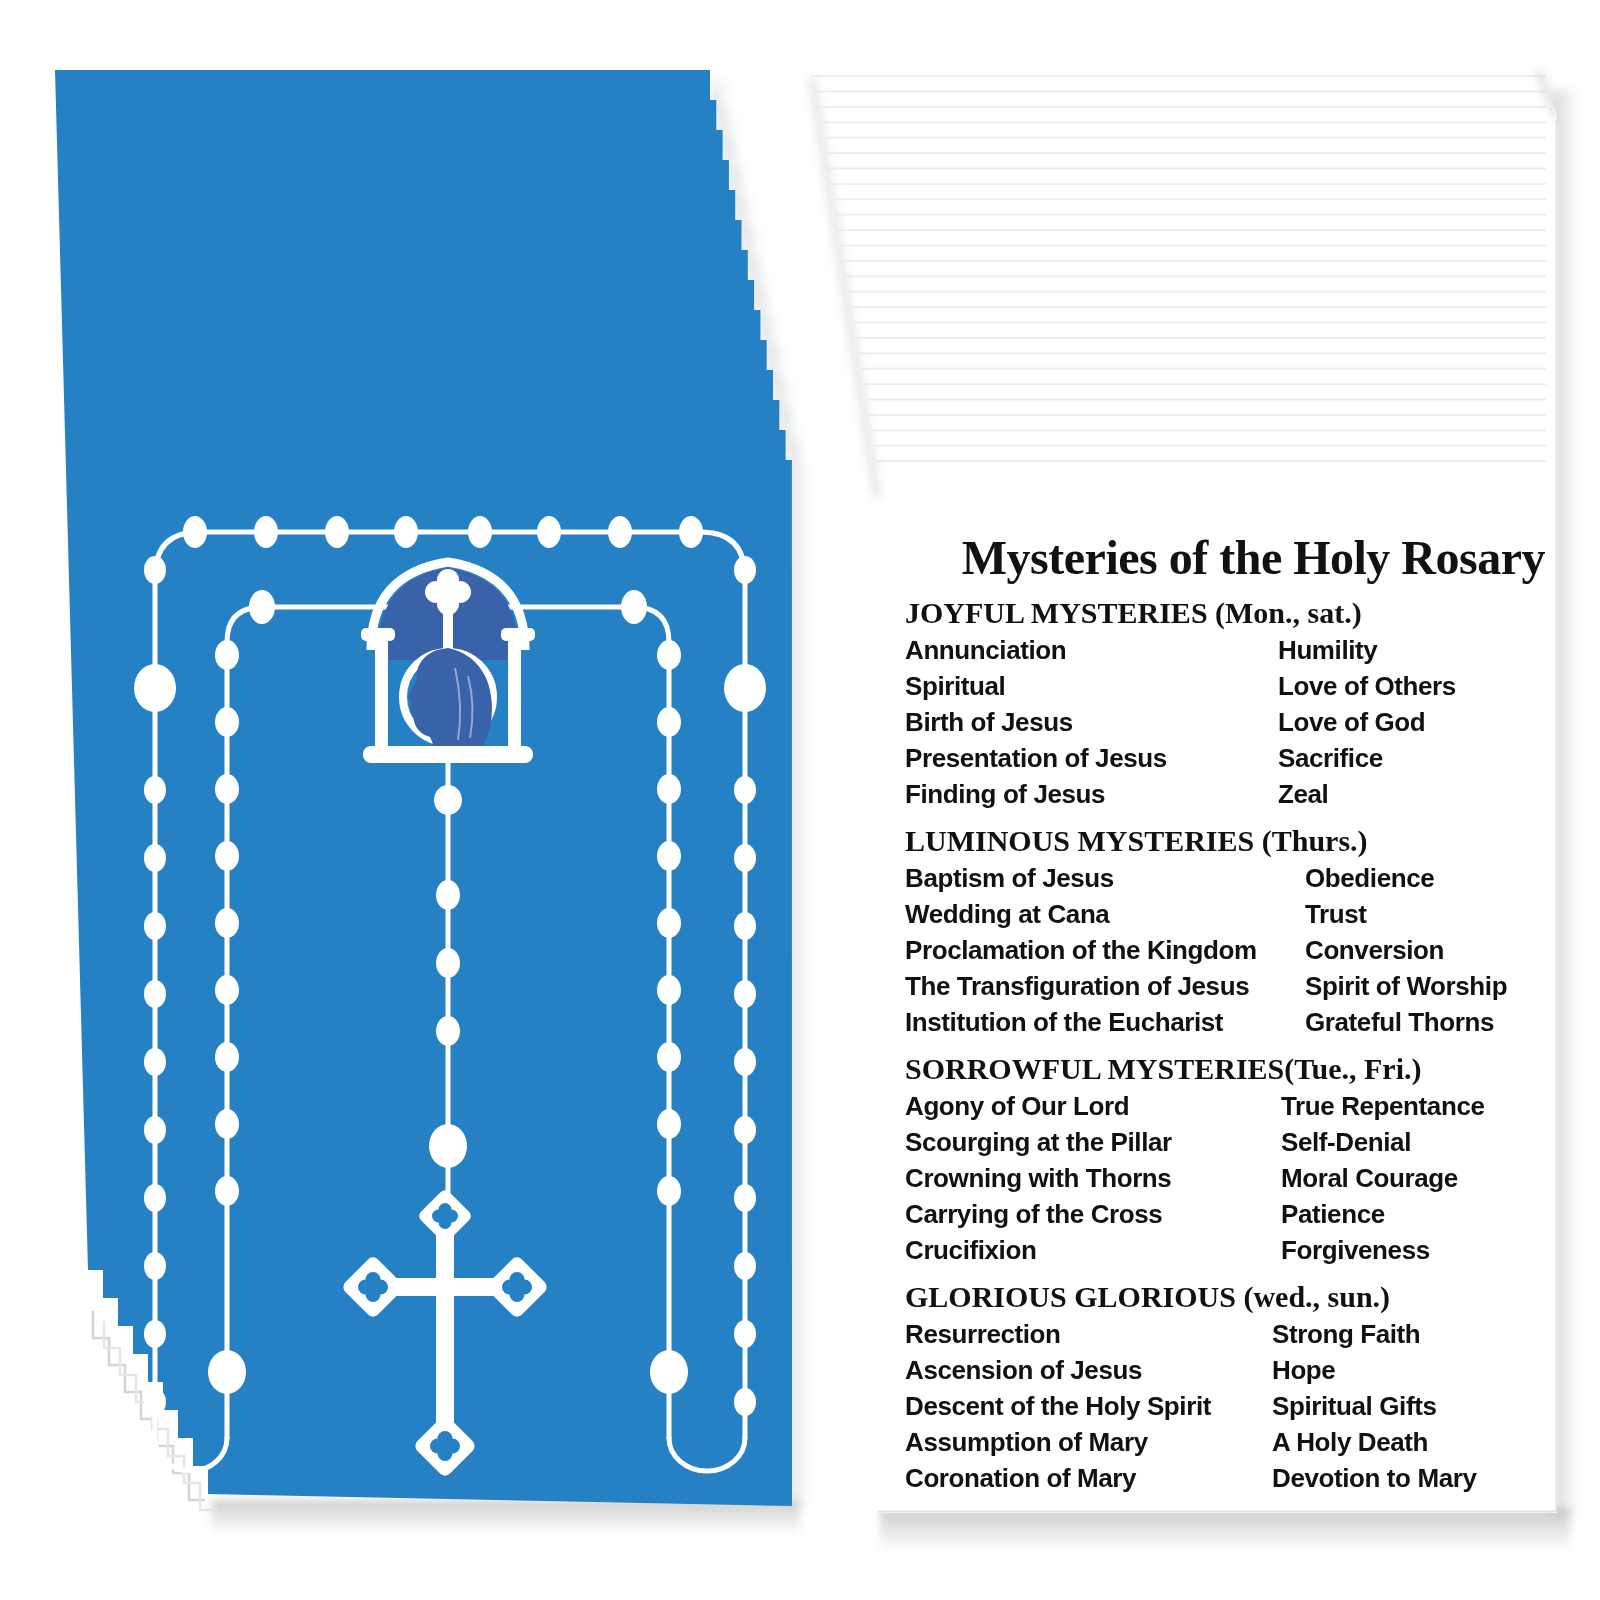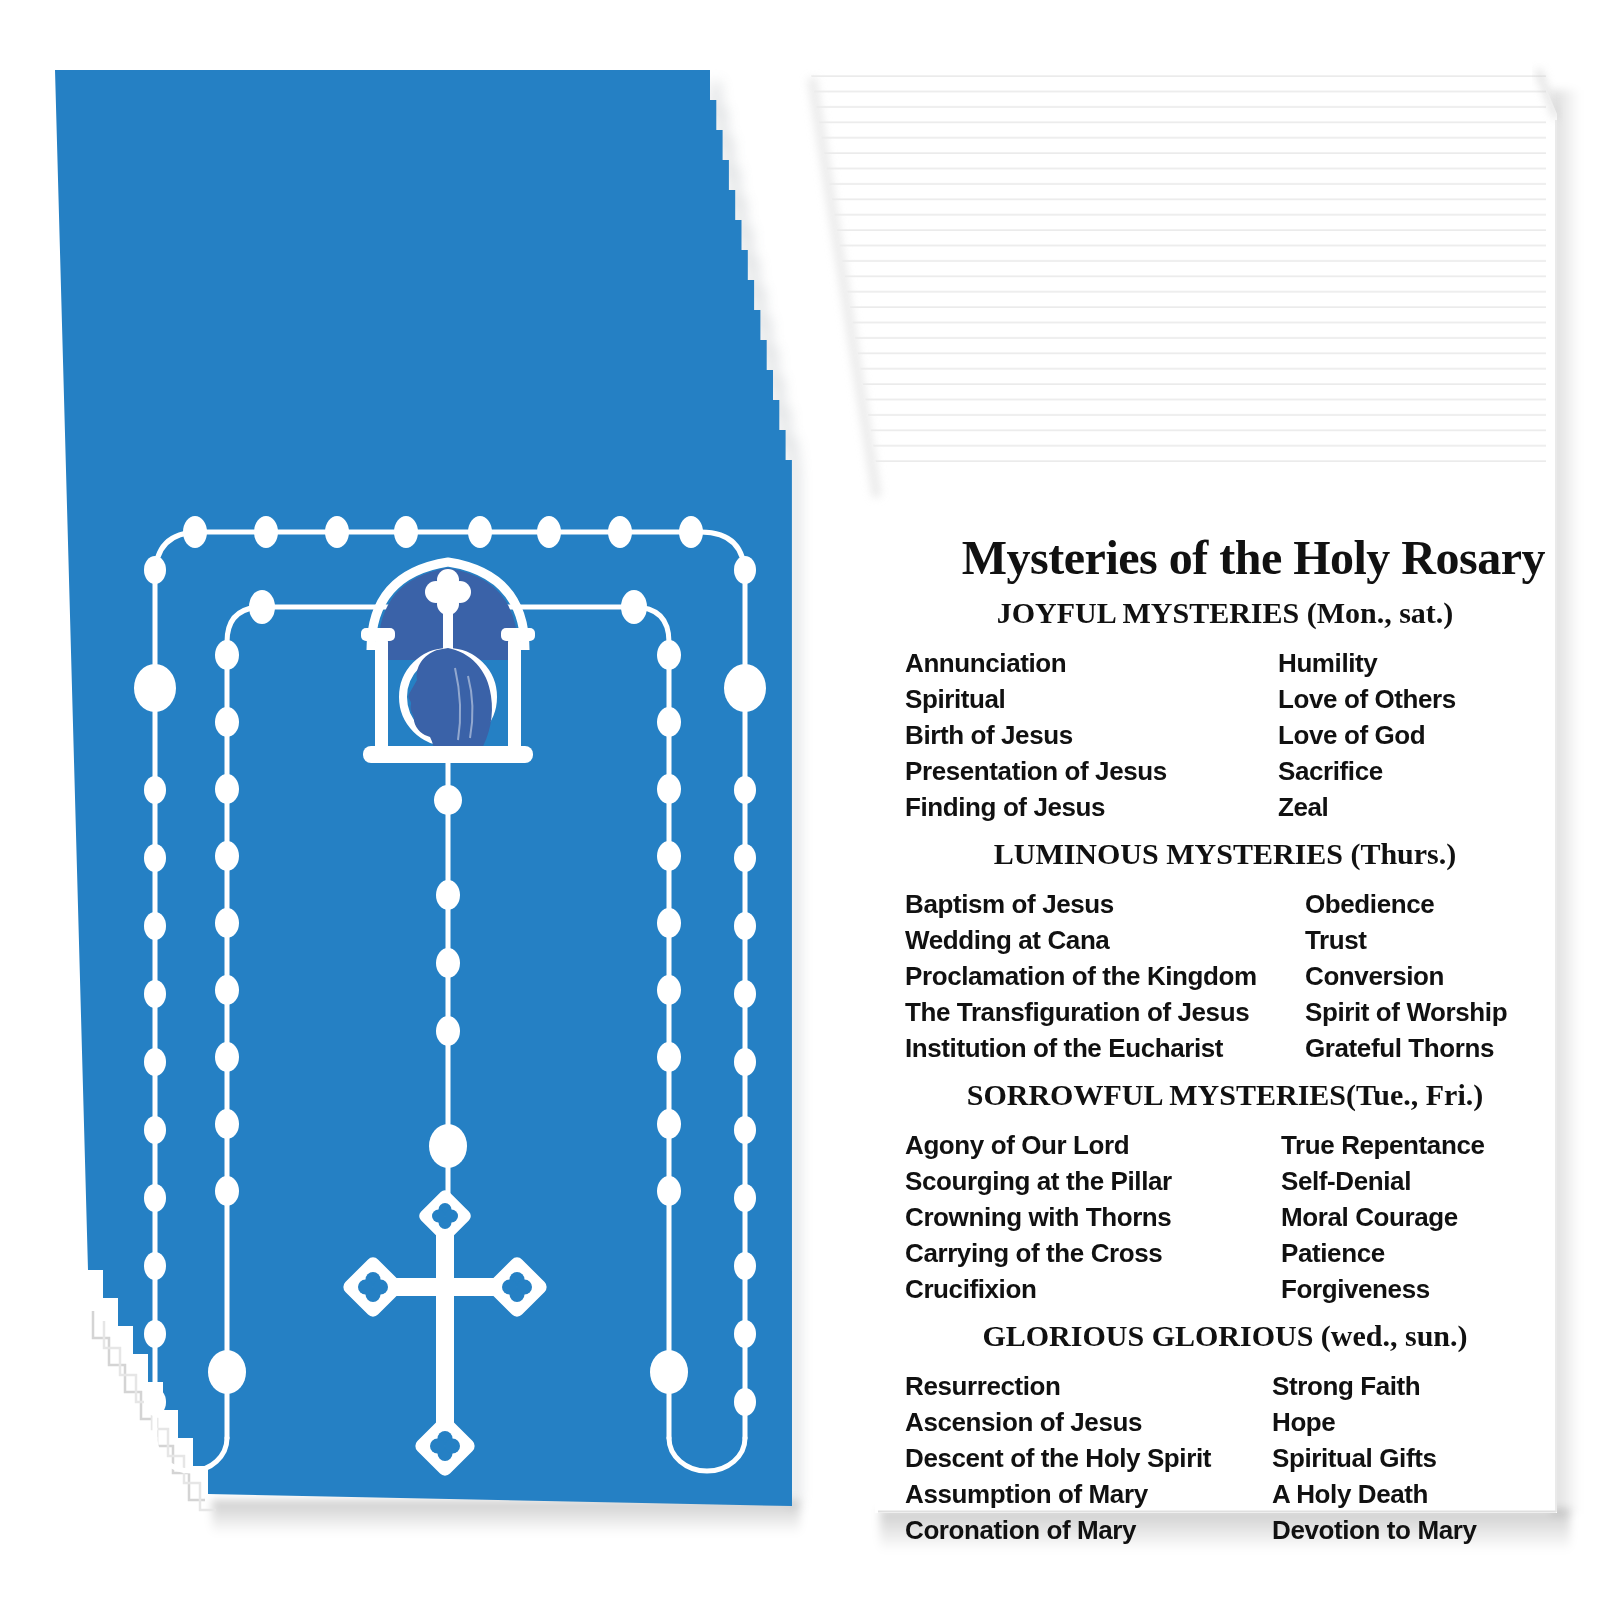--- a/index.html
+++ b/index.html
@@ -11,22 +11,22 @@
   .hole{fill:var(--card-blue,#2580c4);}
   .wht{fill:#ffffff;}
   .chain{stroke:#ffffff;stroke-width:5;fill:none;stroke-linecap:round;}
 
   .card-text{position:absolute;left:875px;top:474px;width:682px;height:1039px;
              box-sizing:border-box;padding:58px 12px 0 30px;color:var(--text-color,#111);}
   .title{font-family:"Liberation Serif",serif;font-weight:bold;font-size:48px;line-height:52px;
          text-align:right;letter-spacing:-0.5px;white-space:nowrap;}
   .section{margin-top:12px;}
   .section-heading{font-family:"Liberation Serif",serif;font-weight:bold;font-size:30px;
-         line-height:34px;text-align:center;white-space:nowrap;}
-  .rows{margin-top:15px;}
+         line-height:34px;text-align:left;white-space:nowrap;}
+  .rows{margin-top:2px;}
   .row{display:grid;grid-template-columns:var(--c1) 1fr;font-weight:bold;font-size:26px;
        line-height:36px;letter-spacing:-0.4px;}
   .cell{white-space:nowrap;}
   .sec-0{--c1:373px;} .sec-1{--c1:400px;} .sec-2{--c1:376px;} .sec-3{--c1:367px;}
 </style>
 </head>
 <body>
 
 <div id="stage">
 

